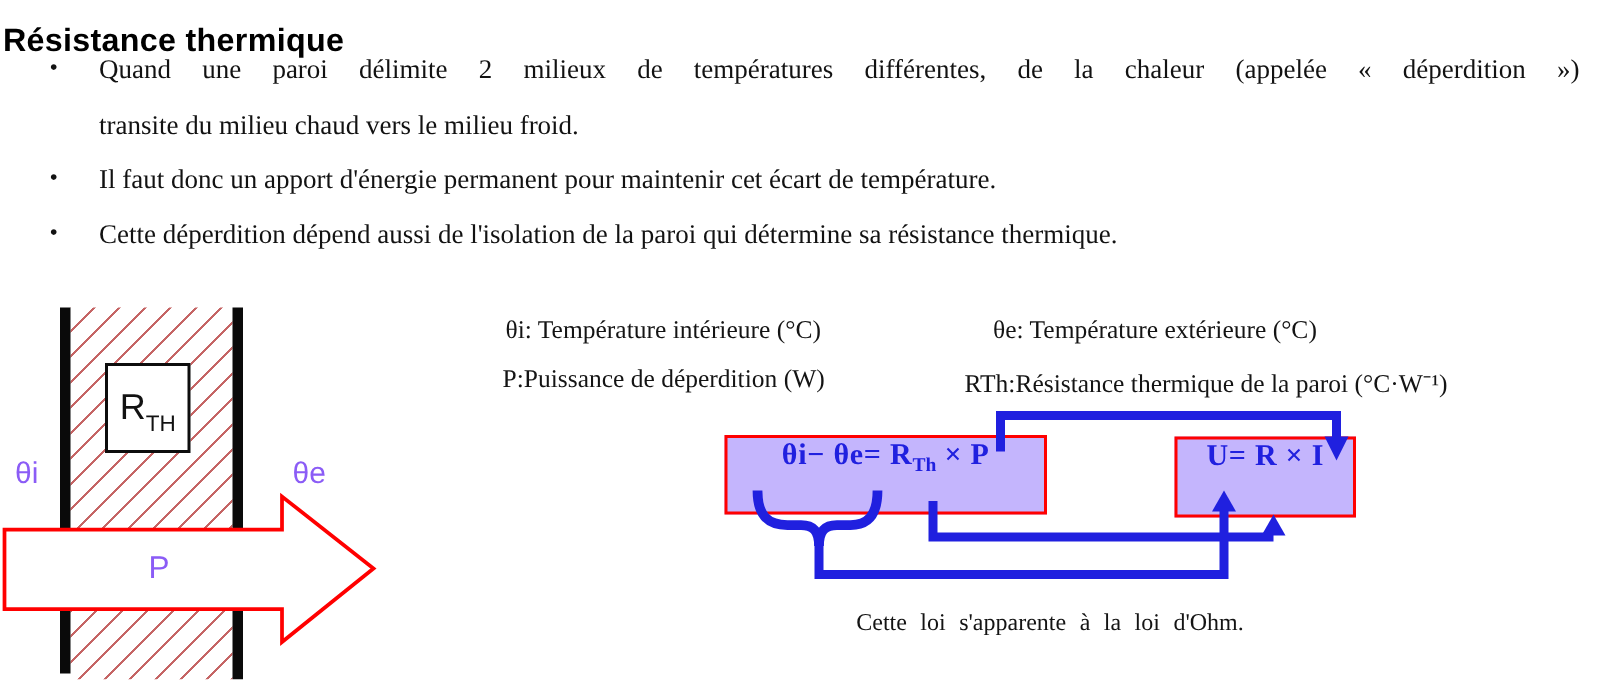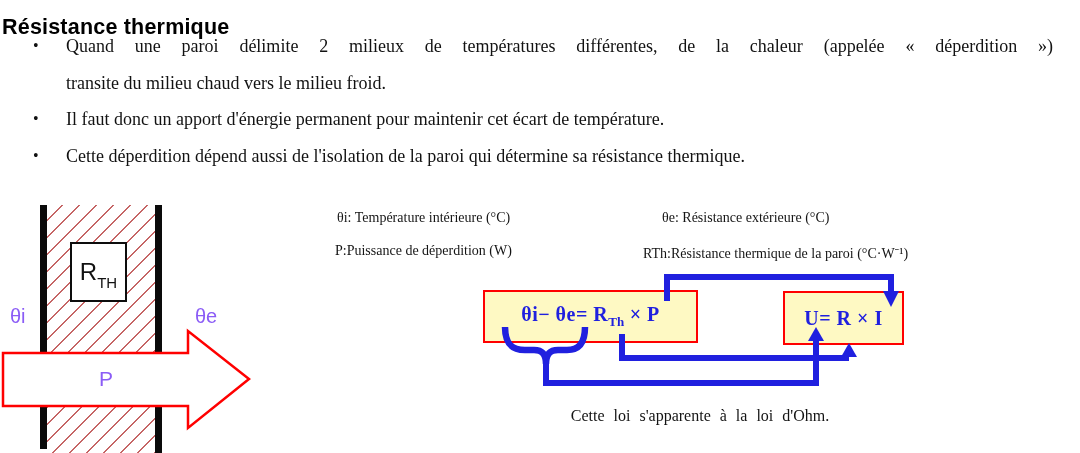--- a/index.html
+++ b/index.html
@@ -32,25 +32,25 @@
   .rthbox{
     left:70px;top:242px;width:57px;height:60px;box-sizing:border-box;
     background:#fff;border:2.5px solid #0d0d0d;
     display:flex;align-items:center;justify-content:center;
     font-family:"Liberation Sans", sans-serif;color:#121212;
   }
   .rthbox .base{font-size:24px;}
   .rthbox .subs{font-size:15px;align-self:flex-end;margin-bottom:9px;}
   .dlabel{font-family:"Liberation Sans", sans-serif;font-size:20px;color:#8b5cf6;}
   
-  .def{font-size:14px;white-space:nowrap;color:#141414;}
+  .def{font-size:17px;white-space:nowrap;color:#141414;}
   
   .fbox{
-    box-sizing:border-box;border:2px solid #ff0000;background:#fef9c3;
-    display:flex;align-items:center;justify-content:center;
+    box-sizing:border-box;border:2px solid #ff0000;background:#c4b5fd;
+    display:flex;align-items:flex-start;justify-content:center;
   }
   .fbox.left{left:483px;top:290px;width:215px;height:53px;}
   .fbox.right{left:783px;top:291px;width:121px;height:54px;}
   .formula{
     font-weight:bold;font-size:20px;color:#2020df;
     white-space:pre;letter-spacing:.5px;
   }
   .formula sub{font-size:13px;letter-spacing:0;}
   .caption{
     left:490px;top:407px;width:420px;text-align:center;
@@ -91,21 +91,21 @@
       <span class="subs">TH</span>
   </div>
 
   <span class="abs dlabel" style="left:10px;top:305px">θi</span>
   <span class="abs dlabel" style="left:195px;top:305px">θe</span>
   <span class="abs dlabel" style="left:99px;top:367px;font-size:21px">P</span>
 </div>
 
 <div>
   <span class="abs def" style="left:337px;top:210px">θi: Température intérieure (°C)</span>
-  <span class="abs def" style="left:662px;top:210px">θe: Résistance extérieure (°C)</span>
+  <span class="abs def" style="left:662px;top:210px">θe: Température extérieure (°C)</span>
   <span class="abs def" style="left:335px;top:243px">P:Puissance de déperdition (W)</span>
   <span class="abs def" style="left:643px;top:243px">RTh:Résistance thermique de la paroi (°C·W⁻¹)</span>
 </div>
 
 <div>
   <div class="abs fbox left">
     <span class="formula"><span>θi− θe= R</span><sub>Th</sub><span> × P</span></span>
   </div>
   <div class="abs fbox right">
     <span class="formula">U= R × I</span>

